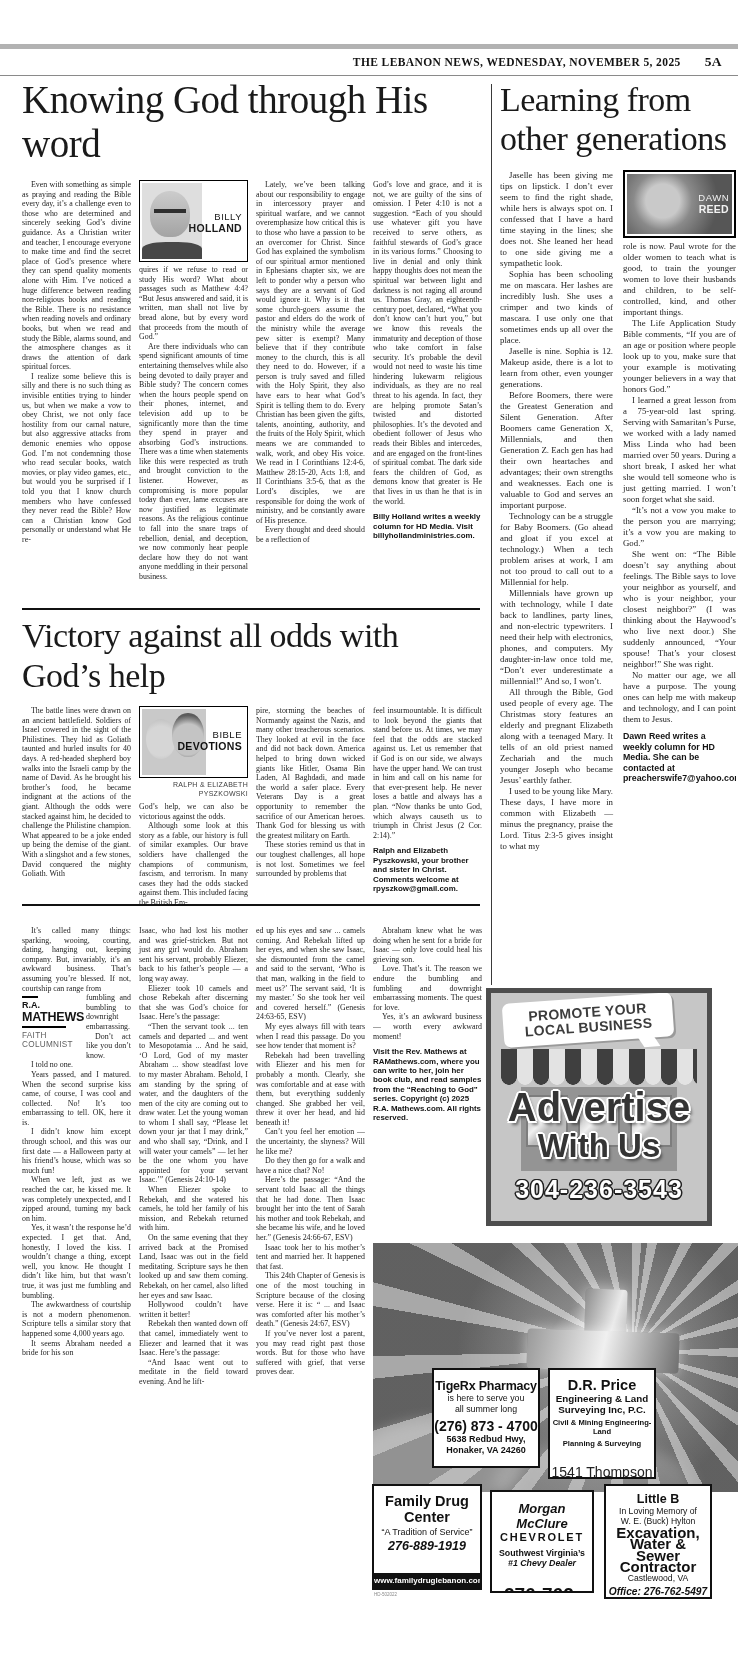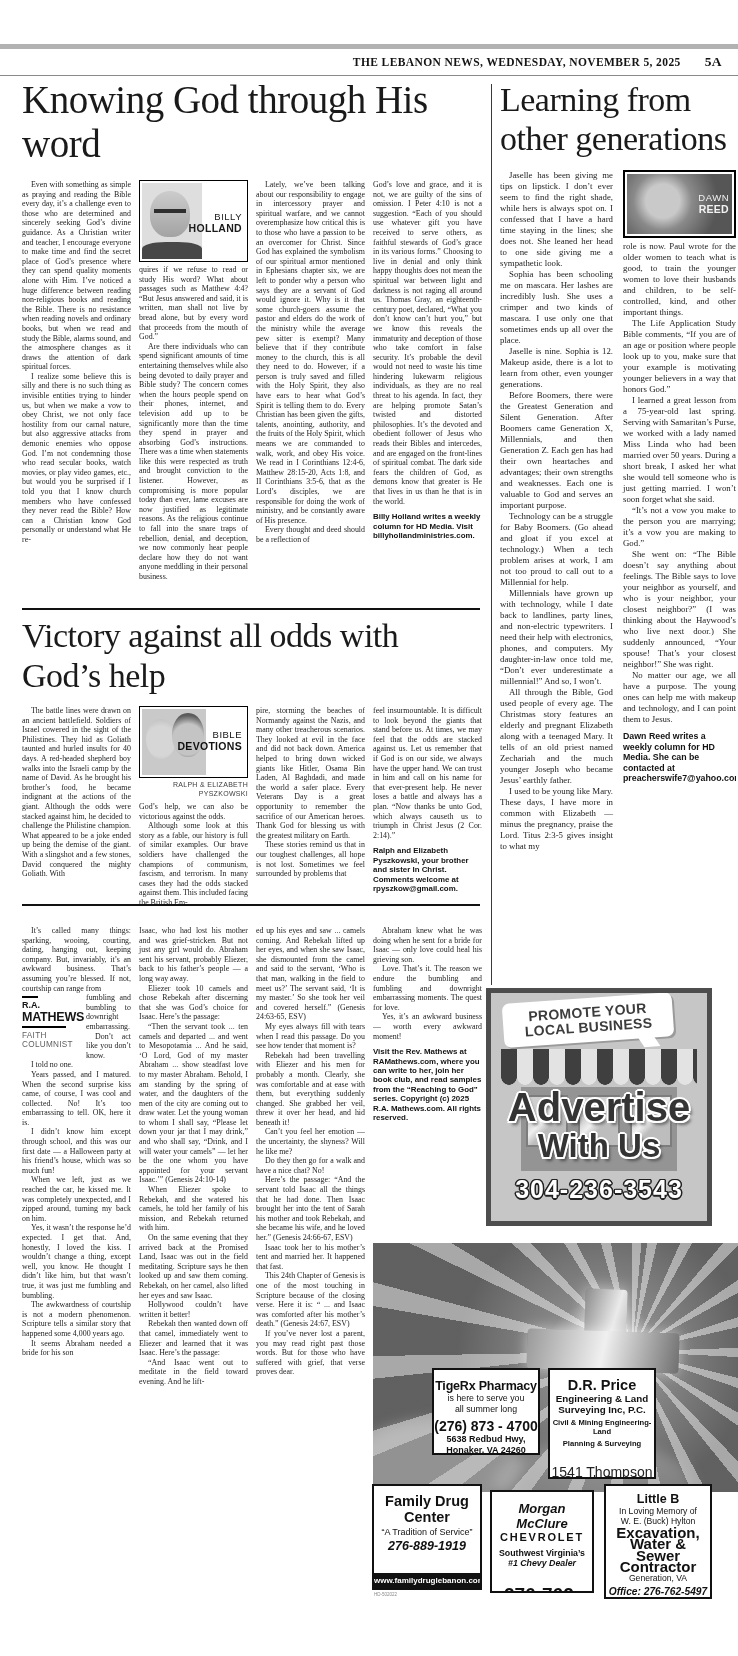--- a/index.html
+++ b/index.html
@@ -127,21 +127,21 @@
   .cross-v { position:absolute; left:calc(63% - 20px); top:46px; width:42px; height:158px; border-radius:4px;
              background:linear-gradient(105deg,#8c8c8c,#eaeaea 45%,#787878); transform:rotate(2deg);
              box-shadow:0 0 16px rgba(255,255,255,.55); }
   .cross-h { position:absolute; left:calc(63% - 76px); top:88px; width:152px; height:40px; border-radius:4px;
              background:linear-gradient(100deg,#9a9a9a,#f0f0f0 50%,#707070); transform:rotate(2deg);
              box-shadow:0 0 14px rgba(255,255,255,.5); }
 
   
   .adbox { position:absolute; background:#fff; border:2px solid #111; text-align:center;
            font-family:"Liberation Sans", sans-serif; color:#111; overflow:hidden; }
-  #ad-tigerx   { left:432px; top:1368px; width:108px; height:87px; padding-top:9px; }
+  #ad-tigerx   { left:432px; top:1368px; width:108px; height:100px; padding-top:9px; }
   #ad-drprice  { left:548px; top:1368px; width:108px; height:111px; padding-top:7px; }
   #ad-family   { left:372px; top:1484px; width:110px; height:106px; padding-top:7px; }
   #ad-morgan   { left:490px; top:1490px; width:104px; height:103px; padding-top:9px; }
   #ad-littleb  { left:604px; top:1484px; width:108px; height:115px; padding-top:6px; }
 
   #ad-tigerx .n   { font-size:12.5px; font-weight:bold; letter-spacing:-.2px; }
   #ad-tigerx .s   { font-size:8.8px; line-height:11px; }
   #ad-tigerx .p   { font-size:14px; font-weight:bold; margin-top:3px; }
   #ad-tigerx .a   { font-size:9px; font-weight:bold; line-height:11px; }
 
@@ -417,16 +417,16 @@
   <div class="s2">#1 Chevy Dealer</div>
   <div class="p">276-762-2311</div>
 </div>
 
 <div class="adbox" id="ad-littleb">
   <div class="n">Little B</div>
   <div class="m">In Loving Memory of</div>
   <div class="m">W. E. (Buck) Hylton</div>
   <div class="s">Excavation, Water &amp;</div>
   <div class="s">Sewer Contractor</div>
-  <div class="c">Generation, VA</div>
+  <div class="c">Castlewood, VA</div>
   <div class="o">Office: 276-762-5497</div>
   <div class="o">Shop: 276-762-5310</div>
 </div>
 
 </body></html>

